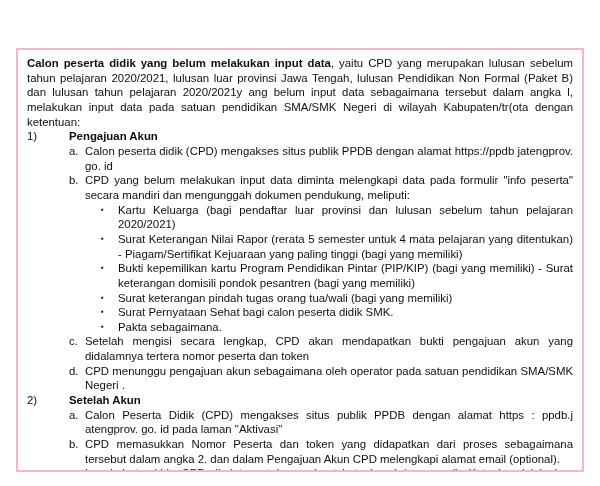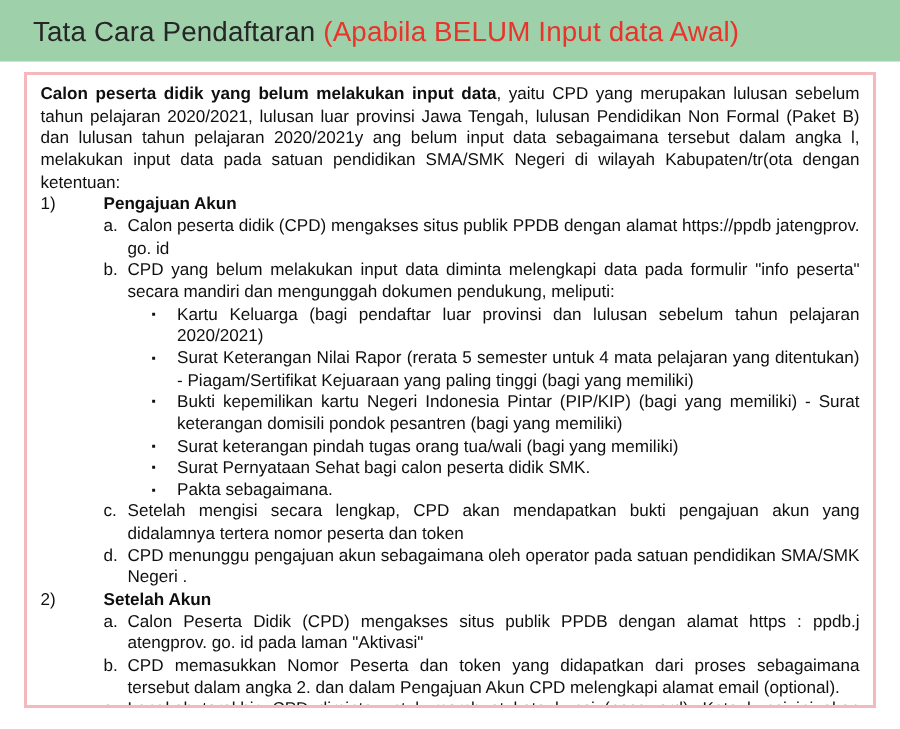--- a/index.html
+++ b/index.html
@@ -134,25 +134,20 @@
   }
   .nojustify {
     text-align: left !important;
   }
 </style>
 </head>
 <body style="background: rgb(255, 255, 255);">
 
 <div class="slide">
 
-  <div class="header-band" style="background: rgb(158, 208, 170);">
-    <div class="header-title">
-      <span style="color: rgb(38, 38, 38);">Tata Cara Pendaftaran </span><span class="accent" style="color: rgb(232, 52, 43);">(Apabila BELUM Input data Awal)</span>
-    </div>
-  </div>
 
   <div class="content-box" style="border-color: rgb(244, 184, 189);">
     <div class="doc" style="color: rgb(15, 15, 15);">
 
       <p class="para"><span class="lead">Calon peserta didik yang belum melakukan input data</span><span>, yaitu CPD yang merupakan lulusan sebelum tahun pelajaran 2020/2021, lulusan luar provinsi Jawa Tengah, lulusan Pendidikan Non Formal (Paket B) dan lulusan tahun pelajaran 2020/2021y ang belum input data sebagaimana tersebut dalam angka l, melakukan input data pada satuan pendidikan SMA/SMK Negeri di wilayah Kabupaten/tr(ota dengan ketentuan:</span></p>
 
       <div class="num-row">
         <span class="num-marker plain">1)</span>
         <span class="num-text">Pengajuan Akun</span>
       </div>
@@ -173,21 +168,21 @@
           <li class="sq-item">
             <span class="sq-marker">▪</span>
             <span class="sq-text">Kartu Keluarga (bagi pendaftar luar provinsi dan lulusan sebelum tahun pelajaran 2020/2021)</span>
           </li>
           <li class="sq-item">
             <span class="sq-marker">▪</span>
             <span class="sq-text">Surat Keterangan Nilai Rapor (rerata 5 semester untuk 4 mata pelajaran yang ditentukan) - Piagam/Sertifikat Kejuaraan yang paling tinggi (bagi yang memiliki)</span>
           </li>
           <li class="sq-item">
             <span class="sq-marker">▪</span>
-            <span class="sq-text">Bukti kepemilikan kartu Negeri Indonesia Pintar (PIP/KIP) (bagi yang memiliki) - Surat keterangan domisili pondok pesantren (bagi yang memiliki)</span>
+            <span class="sq-text">Bukti kepemilikan kartu Program Pendidikan Pintar (PIP/KIP) (bagi yang memiliki) - Surat keterangan domisili pondok pesantren (bagi yang memiliki)</span>
           </li>
           <li class="sq-item">
             <span class="sq-marker">▪</span>
             <span class="sq-text nojustify">Surat keterangan pindah tugas orang tua/wali (bagi yang memiliki)</span>
           </li>
           <li class="sq-item">
             <span class="sq-marker">▪</span>
             <span class="sq-text nojustify">Surat Pernyataan Sehat bagi calon peserta didik SMK.</span>
           </li>
           <li class="sq-item">

